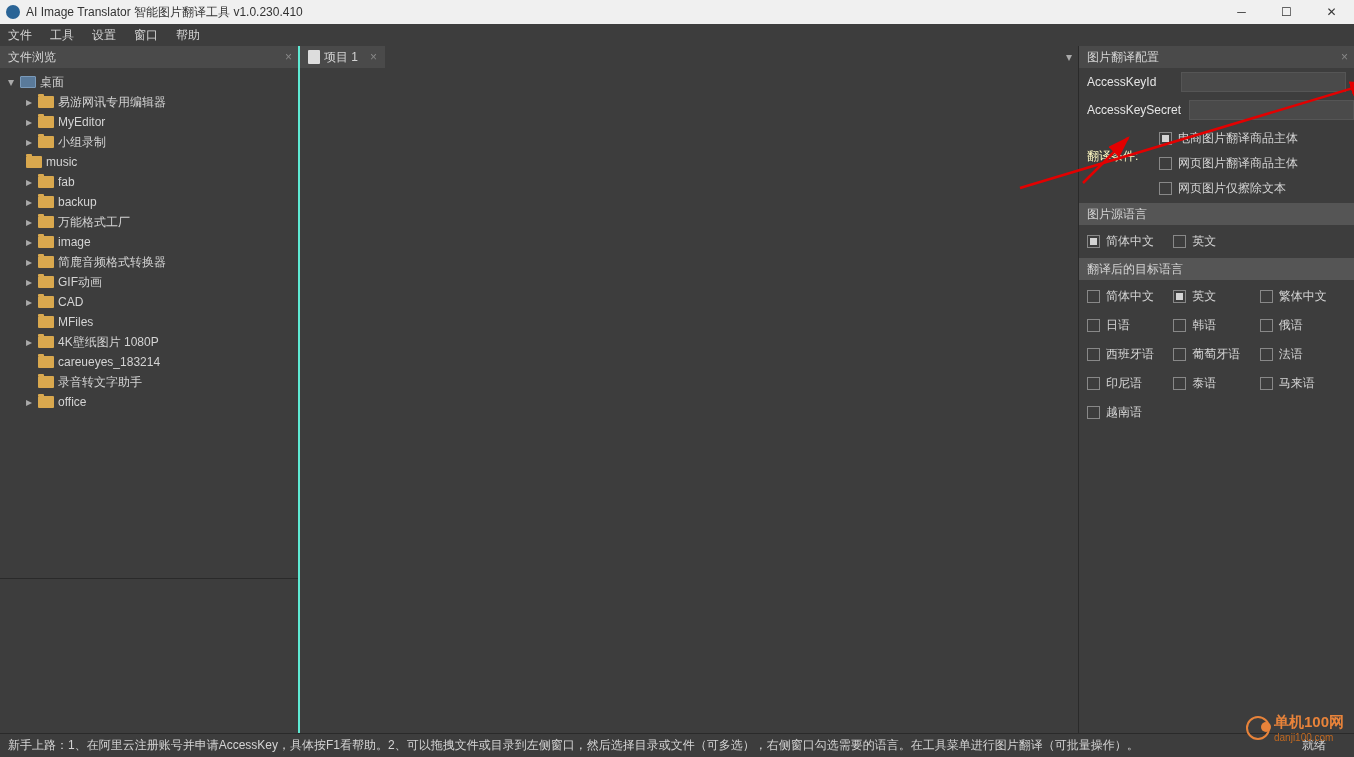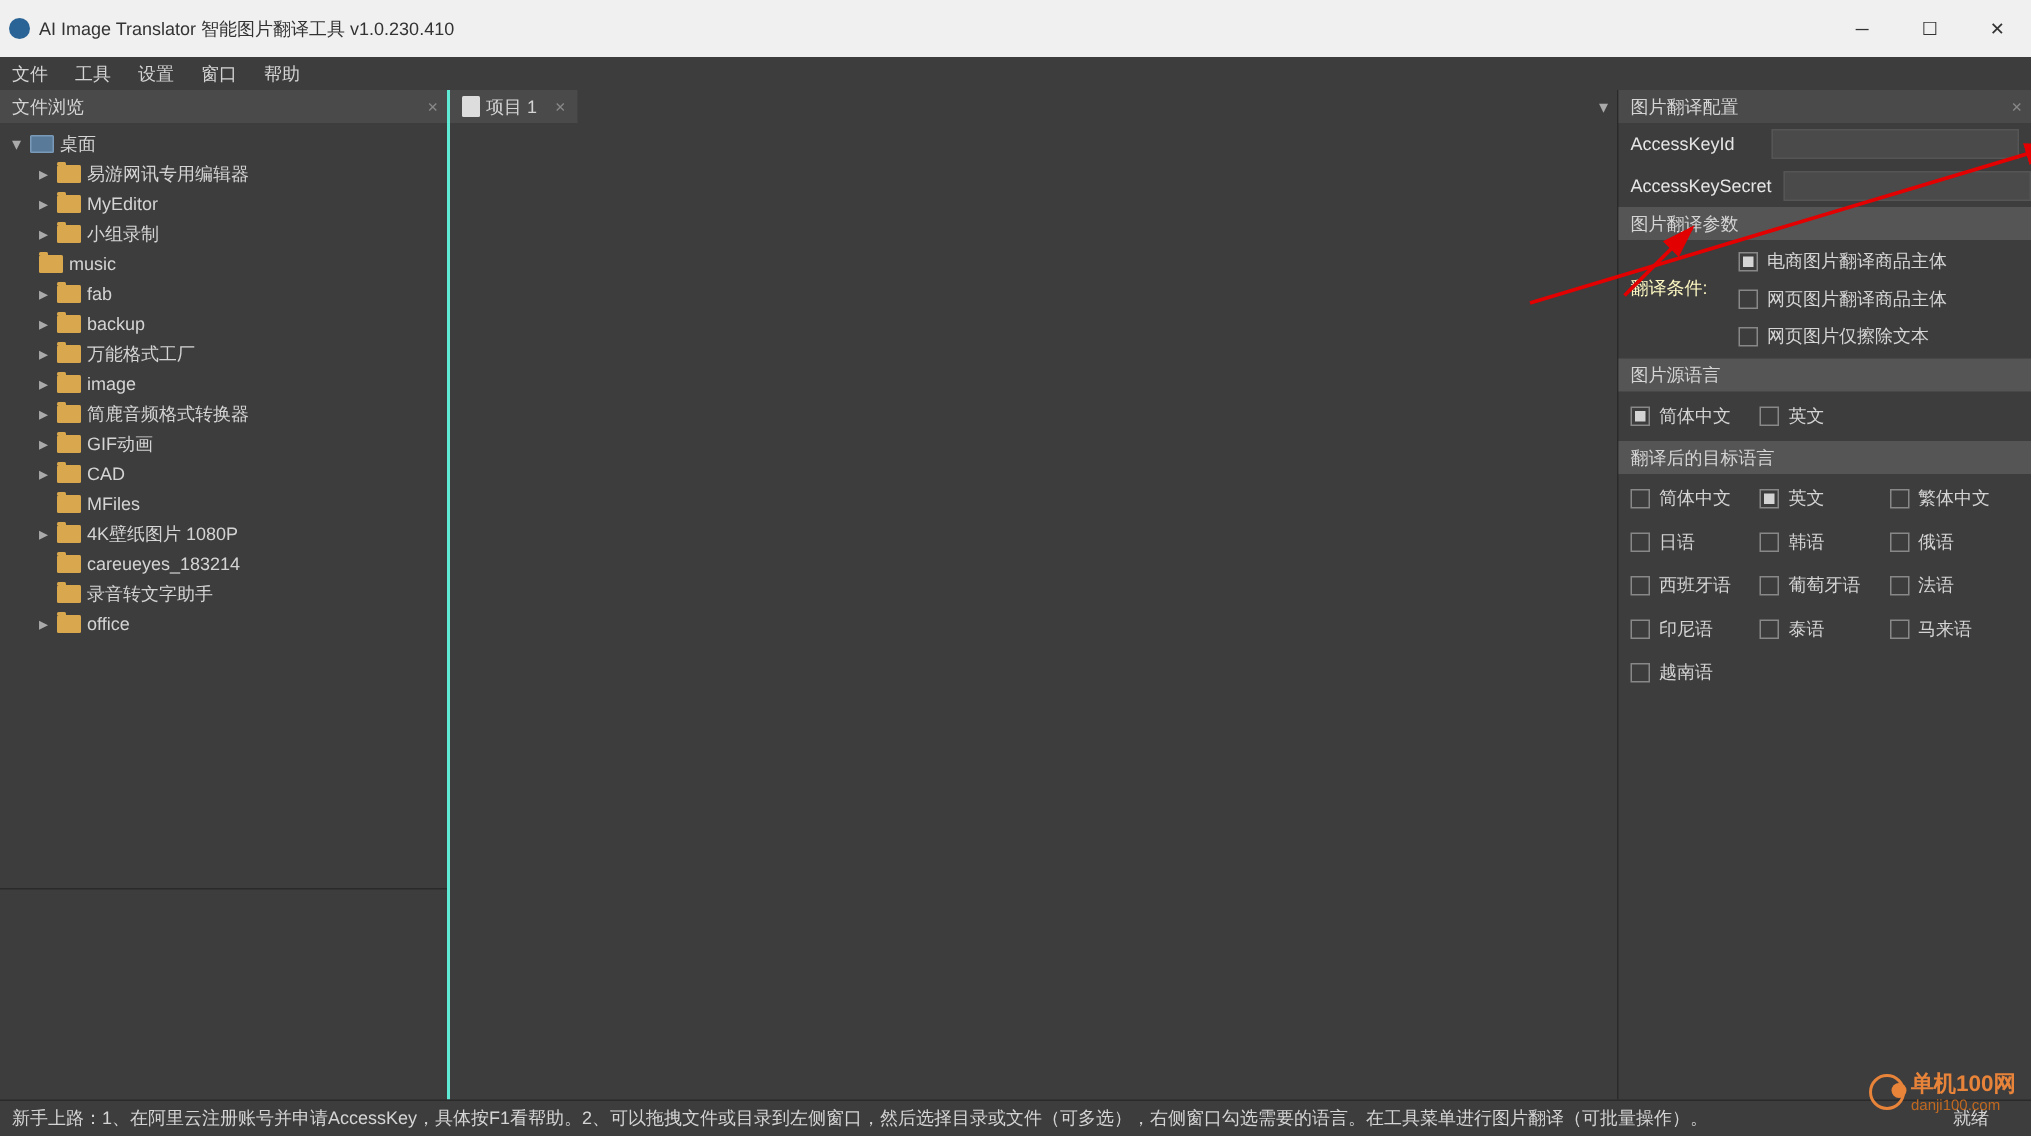--- a/index.html
+++ b/index.html
@@ -1,18 +1,18 @@
 <!DOCTYPE html>
 <html><head>
 <meta charset="utf-8">
 <style>
 * { margin: 0; padding: 0; box-sizing: border-box; font-family: "Microsoft YaHei", sans-serif; font-size: 12px; }
 body { width: 1354px; height: 757px; background: #3d3d3d; color: #d4d4d4; overflow: hidden; position: relative; }
 
-.titlebar { height: 38px; background: #f0f0f0; display: flex; align-items: center; padding-left: 6px; color: #333; }
+.titlebar { height: 24px; background: #f0f0f0; display: flex; align-items: center; padding-left: 6px; color: #333; }
 .titlebar .app-icon { width: 14px; height: 14px; border-radius: 50%; background: #2a6496; margin-right: 6px; display: flex; align-items: center; justify-content: center; }
 .titlebar .title { flex: 1; }
 .win-controls { display: flex; }
 .win-btn { width: 45px; height: 24px; display: flex; align-items: center; justify-content: center; color: #333; cursor: pointer; }
 
 .menubar { height: 22px; background: #3d3d3d; display: flex; align-items: center; padding-left: 8px; gap: 18px; color: #d4d4d4; }
 .menubar span { cursor: pointer; }
 
 .panel-header { height: 22px; background: #4a4a4a; display: flex; align-items: center; padding: 0 8px; color: #d4d4d4; position: relative; }
 .panel-header .close-x { position: absolute; right: 6px; color: #888; cursor: pointer; }
@@ -217,21 +217,20 @@
     </div>
     <div class="form-row">
       <div class="form-label">AccessKeyId</div>
       <input class="form-input" value="" style="">
     </div>
     <div class="form-row">
       <div class="form-label">AccessKeySecret</div>
       <input class="form-input" value="" style="">
     </div>
 
-    <div class="section-header">图片翻译参数</div>
     <div class="cond-row">
       <div class="cond-label">翻译条件:</div>
       <div class="cond-opts" id="cond-opts">
           <div class="cb-row">
             <div class="cb checked"></div>
             <span>电商图片翻译商品主体</span>
           </div>
           <div class="cb-row">
             <div class="cb"></div>
             <span>网页图片翻译商品主体</span>

